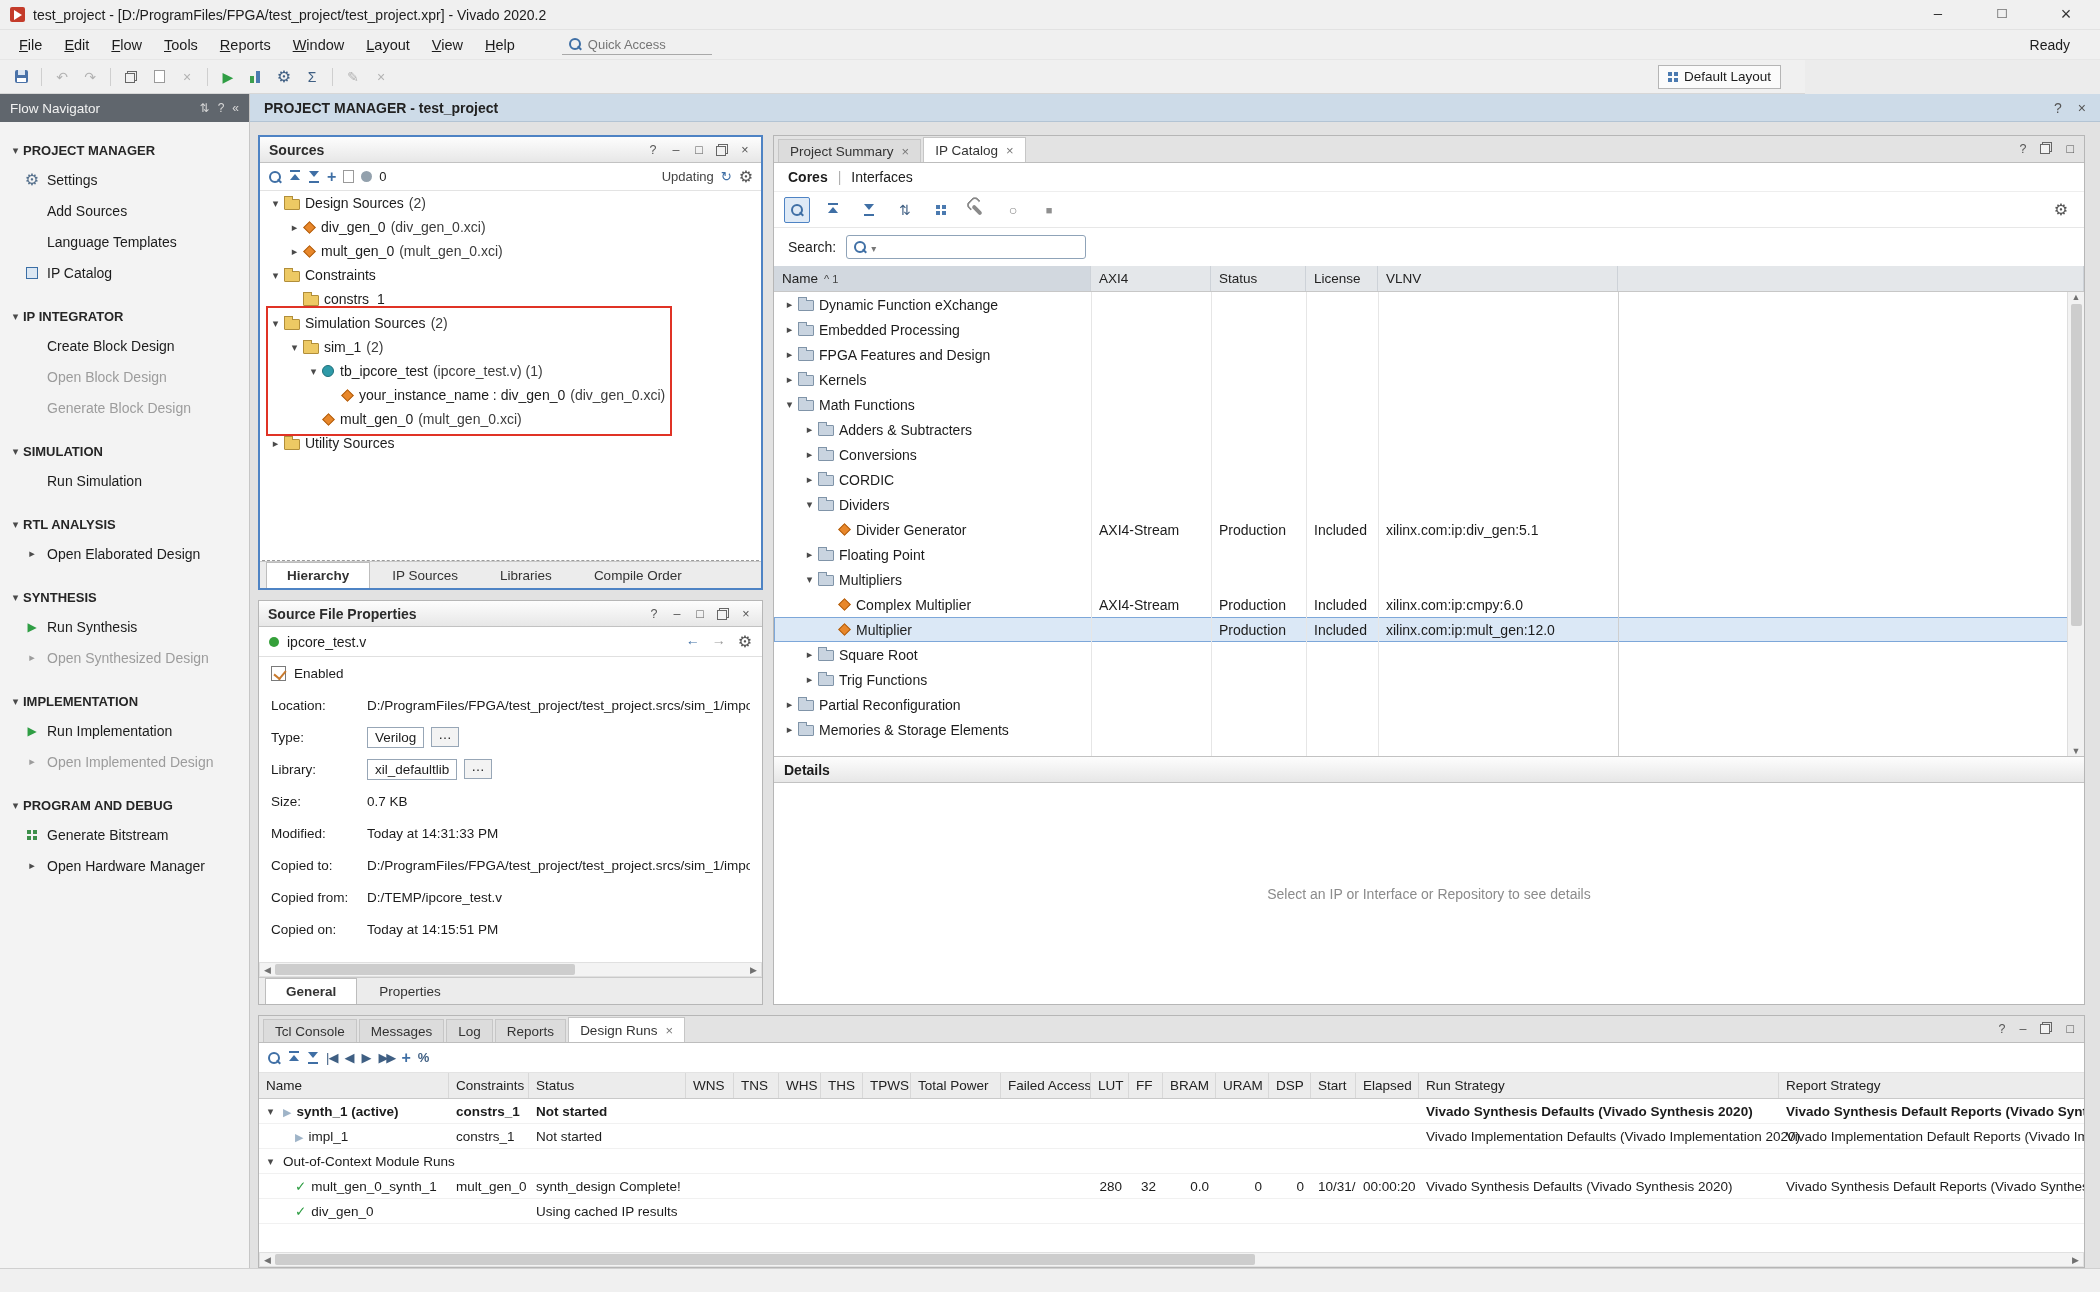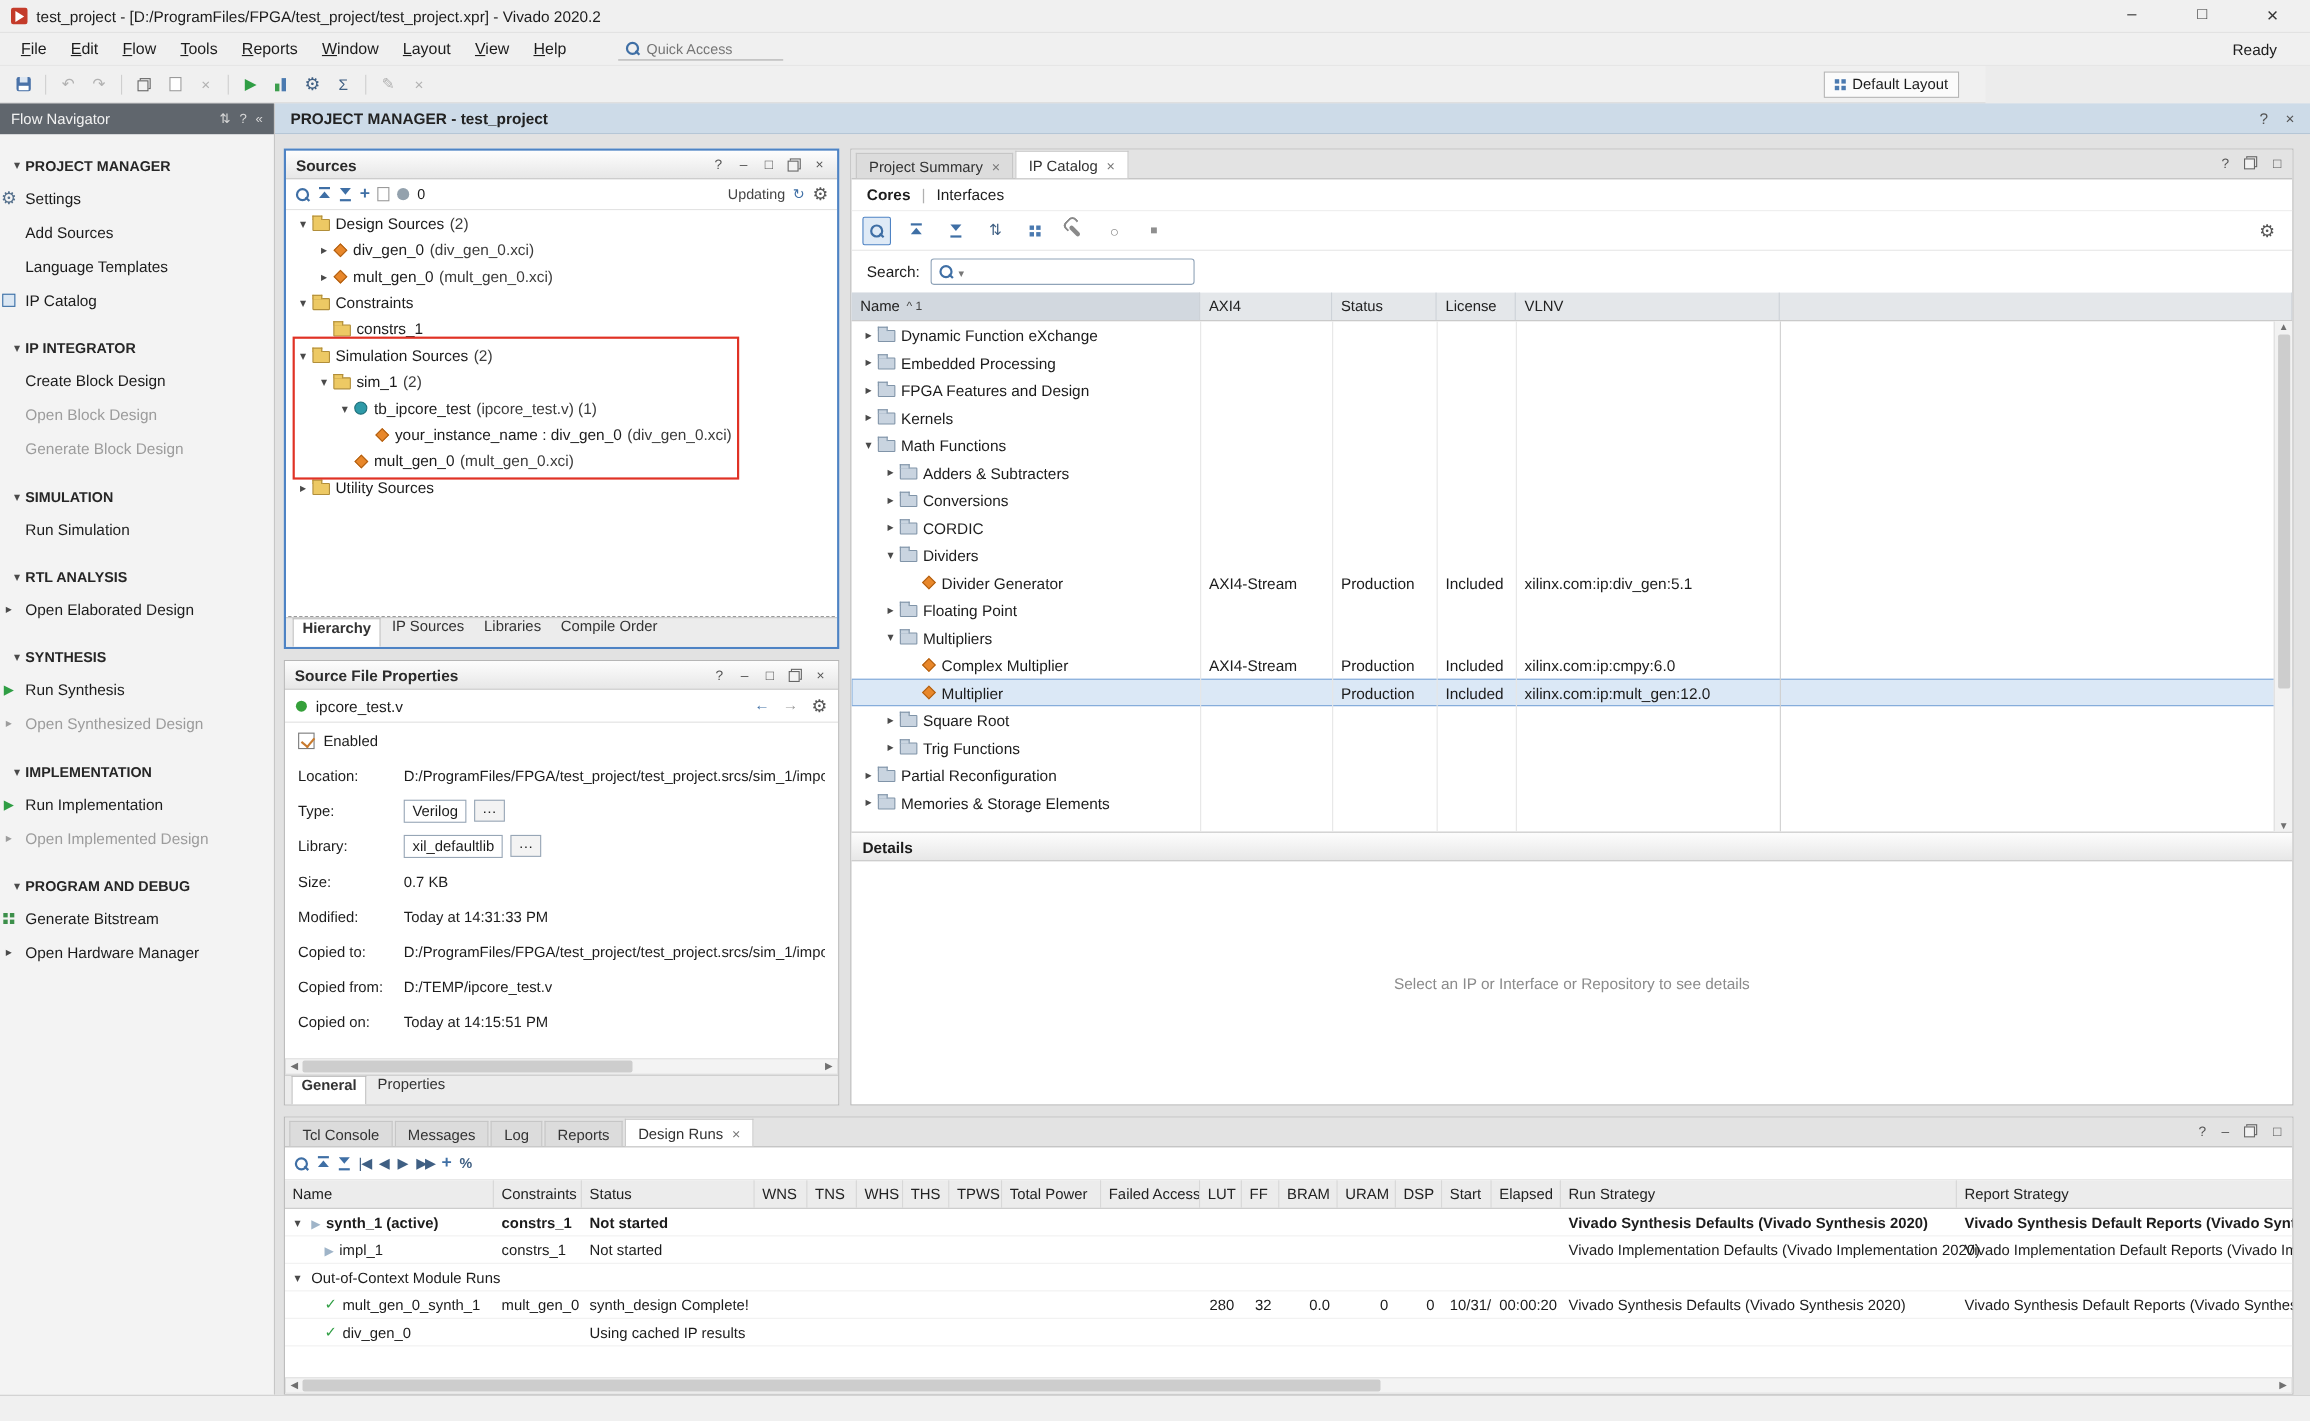--- a/index.html
+++ b/index.html
@@ -75,39 +75,39 @@
 .icrun::before{content:"▶";color:#9fb4c8;font-size:11px}
 .chev{width:15px;flex:none;display:inline-block;text-align:center;color:#4a4a4a;font-size:11px}
 .chev.open::before{content:"▾"} .chev.closed::before{content:"▸"}
 
 
 #flownav{position:absolute;left:0;top:94px;width:250px;height:1174px;background:#f3f3f3;border-right:1px solid #c6c6c6}
 #fnhead{height:28px;background:#60666d;color:#f2f2f2;display:flex;align-items:center;padding:0 10px;font-size:13.5px}
 #fnhead .hicons{margin-left:auto;display:flex;gap:8px;font-size:12px;color:#d8d8d8}
 .fn-sec{margin-top:14px}
 .fn-sechead{height:28px;display:flex;align-items:center;padding:0 8px;font-weight:bold;font-size:13px;color:#262626}
-.fn-item{height:31px;display:flex;align-items:center;font-size:14px;gap:7px}
+.fn-item{height:31px;display:flex;align-items:center;padding-left:24px;font-size:14px;gap:7px}
 .fn-item .lbl{white-space:nowrap}
 .fn-item.dis{color:#9c9c9c}
 .fn-ic{width:16px;display:flex;justify-content:center;flex:none}
 .fnip{width:12px;height:12px;border:1px solid #3a6ea5;background:#dbe7f3}
 
 
 #ctxbar{position:absolute;left:250px;top:94px;width:1850px;height:28px;background:#cddbe8;border-bottom:1px solid #b3c4d4;display:flex;align-items:center;padding:0 14px;font-weight:bold;font-size:14px;color:#222}
 #ctxbar .hicons{margin-left:auto;display:flex;gap:16px;font-weight:normal;color:#555}
 #workspace{position:absolute;left:250px;top:122px;width:1850px;height:1146px;background:#e2e2e2}
 #statusbar{position:absolute;left:0;top:1268px;width:2100px;height:24px;background:#f0f0f0;border-top:1px solid #d0d0d0}
 
 .panel{position:absolute;background:#fff;border:1px solid #b6b6b6;display:flex;flex-direction:column;overflow:hidden}
 .ptitle{height:26px;flex:none;background:linear-gradient(#fdfdfd,#e7e7e7);border-bottom:1px solid #c2c2c2;display:flex;align-items:center;padding:0 9px;font-weight:bold;font-size:14px;color:#2b2b2b}
 .pbtns{margin-left:auto;display:flex;gap:9px;color:#555;font-size:12.5px;font-weight:normal}
 .pbtn{min-width:14px;text-align:center;display:flex;align-items:center;justify-content:center}
 .ptools{height:28px;flex:none;display:flex;align-items:center;gap:7px;padding:0 8px;border-bottom:1px solid #e3e3e3;font-size:13px}
 .btabs{height:27px;flex:none;background:#ececec;border-top:1px solid #c9c9c9;display:flex;align-items:stretch;padding-left:6px;gap:2px;font-size:13.5px;color:#333}
-.btab{padding:0 8px;display:flex;gap:6px}
+.btab{padding:0 20px;display:flex;align-items:center;gap:6px}
 .btab.active{background:#fff;border:1px solid #bdbdbd;border-bottom:none;margin-bottom:0;font-weight:bold}
 .ttabs{height:27px;flex:none;background:#e3e3e3;display:flex;align-items:stretch;padding-left:4px;gap:2px;font-size:13.5px;color:#333;border-bottom:1px solid #bdbdbd}
 .ttab{padding:0 11px;display:flex;align-items:center;gap:8px;background:#dcdcdc;border:1px solid #c6c6c6;border-bottom:none;margin-top:3px}
 .ttab.active{background:#fff;font-weight:normal;margin-top:1px}
 .tclose{color:#777;font-size:13px}
 
 
 #srcpanel{left:8px;top:13px;width:505px;height:455px;border:2px solid #4e83c4}
 .tree{position:relative;font-size:14px}
 .trow{height:24px;display:flex;align-items:center;white-space:nowrap}

